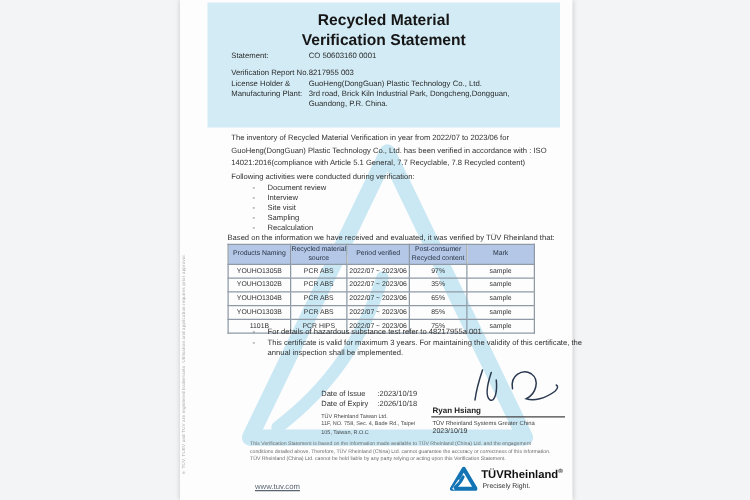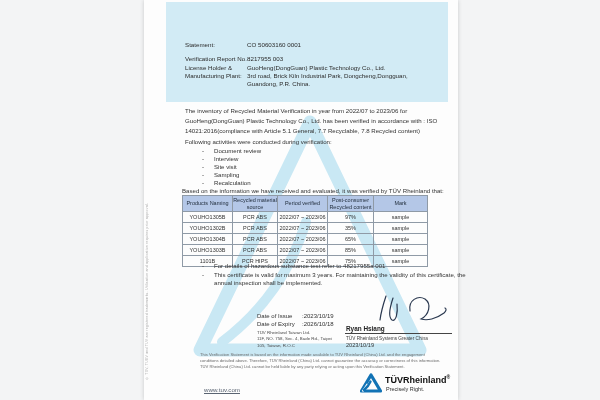--- a/index.html
+++ b/index.html
@@ -70,20 +70,22 @@
 
     <svg class="watermark" viewBox="0 0 244 250" aria-hidden="true">
       <polygon points="122,10 232,238 12,238" fill="none" stroke="#c9e8f4" stroke-width="13" stroke-linejoin="round"></polygon>
       <path d="M34,230 C76,198 102,160 118,110" fill="none" stroke="#c9e8f4" stroke-width="10" stroke-linecap="round"></path>
     </svg>
 
     <div class="side-text">® TÜV, TUEV and TUV are registered trademarks. Utilisation and application requires prior approval.</div>
 
     <div class="band">
       <div class="title">
+        <div>Recycled Material</div>
+        <div>Verification Statement</div>
       </div>
     </div>
 
     <div class="flabel" style="top:41px">Statement:</div>
     <div class="fvalue" style="top:41px">CO 50603160 0001</div>
 
     <div class="flabel" style="top:55px">Verification Report No. :</div>
     <div class="fvalue" style="top:55px">8217955 003</div>
 
     <div class="flabel" style="top:63.5px">License Holder &amp;</div>

